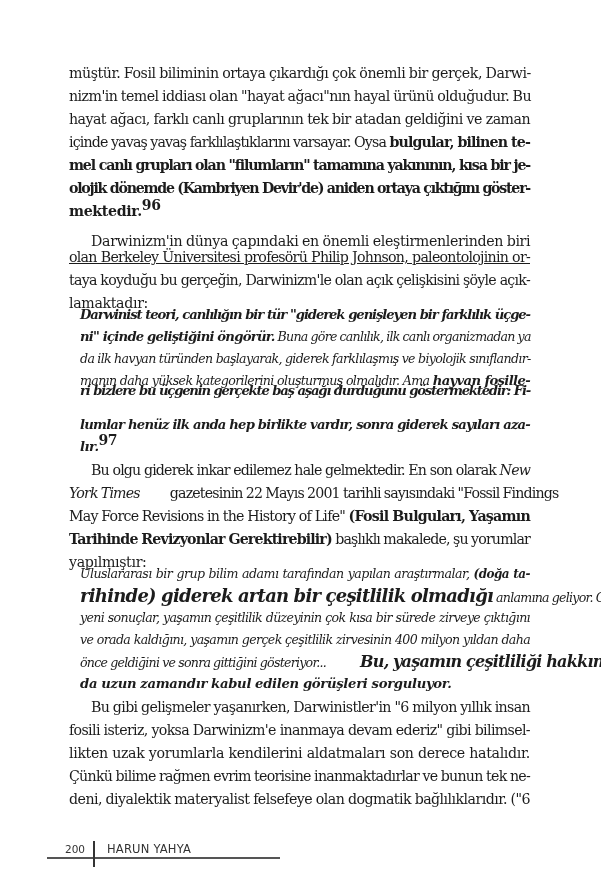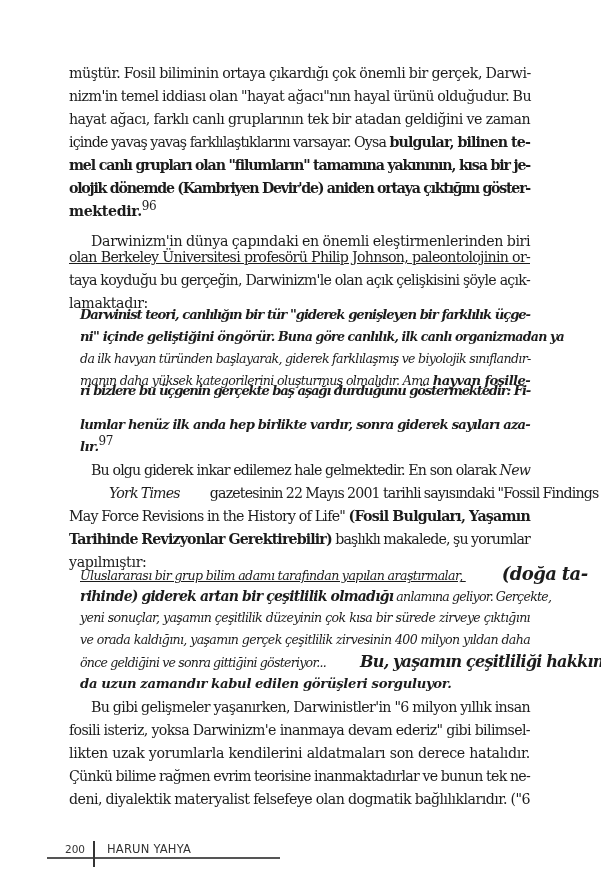--- a/index.html
+++ b/index.html
@@ -11,21 +11,21 @@
     text-align: justify; text-align-last: justify;
     overflow: visible;
   }
   .body-ln { left: 69px; width: 461px; font-size: 14.2px; letter-spacing: -0.35px; word-spacing: -0.5px; height: 23px; line-height: 23px; }
   .body-ln.indent { left: 91px; width: 439px; }
   .body-ln.last { text-align-last: left; }
   .q-ln { left: 80px; width: 450px; font-size: 12.6px; font-style: italic; letter-spacing: -0.45px; word-spacing: -0.3px; height: 22px; line-height: 22px; }
   .q-ln.last { text-align-last: left; }
   .b { font-weight: bold; }
   .i { font-style: italic; }
-  sup { font-size: 12px; line-height: 0; vertical-align: 6px; font-weight: normal; }
+  sup { font-size: 14px; line-height: 0; vertical-align: 6px; font-weight: bold; }
   .footer-line { position: absolute; left: 47px; top: 857px; width: 233px; height: 2px; background: #555; }
   .footer-vbar { position: absolute; left: 93px; top: 841px; width: 2px; height: 26px; background: #333; }
   .footer-num { position: absolute; left: 65px; top: 843px; font-family: "DejaVu Sans", sans-serif; font-size: 10.5px; color: #333; }
   .footer-brand { position: absolute; left: 107px; top: 842px; font-family: "DejaVu Sans", sans-serif; font-size: 11.5px; color: #333; letter-spacing: 0.2px; }
 </style>
 </head>
 <body>
 
 <div class="page">
 
@@ -41,39 +41,39 @@
 
   <div>
     <div class="ln body-ln indent" style="top:230px"><span>Darwinizm'in dünya çapındaki en önemli eleştirmenlerinden biri</span></div>
     <div class="ln body-ln" style="top: 246px; letter-spacing: -0.75px;"><span style="letter-spacing: -0.75px; text-decoration: underline;">olan Berkeley Üniversitesi profesörü Philip Johnson, paleontolojinin or-</span></div>
     <div class="ln body-ln" style="top: 269px; letter-spacing: -0.75px;"><span style="letter-spacing: -0.75px;">taya koyduğu bu gerçeğin, Darwinizm'le olan açık çelişkisini şöyle açık-</span></div>
     <div class="ln body-ln last" style="top:292px"><span>lamaktadır:</span></div>
   </div>
 
   <div>
     <div class="ln q-ln b" style="top: 304px; font-size: 13.2px; letter-spacing: -1.1px;"><span style="letter-spacing: -1.1px;">Darwinist teori, canlılığın bir tür "giderek genişleyen bir farklılık üçge-</span></div>
-    <div class="ln q-ln" style="top: 326px; letter-spacing: -0.75px;"><span class="b" style="font-size: 13.2px; letter-spacing: -0.75px;">ni" içinde geliştiğini öngörür.</span><span style="letter-spacing: -0.75px; font-weight: bold;"> Buna göre canlılık, ilk canlı organizmadan ya</span></div>
+    <div class="ln q-ln" style="top: 326px; letter-spacing: -0.75px;"><span class="b" style="font-size: 13.2px; letter-spacing: -0.75px;">ni" içinde geliştiğini öngörür.</span><span style="letter-spacing: -0.75px;"> Buna göre canlılık, ilk canlı organizmadan ya</span></div>
     <div class="ln q-ln" style="top: 348px; letter-spacing: -0.65px;"><span style="letter-spacing: -0.65px;">da ilk havyan türünden başlayarak, giderek farklılaşmış ve biyolojik sınıflandır-</span></div>
     <div class="ln q-ln" style="top: 370px; letter-spacing: -0.65px;"><span style="letter-spacing: -0.65px;">manın daha yüksek kategorilerini oluşturmuş olmalıdır. Ama </span><span class="b" style="font-size: 13.2px; letter-spacing: -0.65px;">hayvan fosille-</span></div>
     <div class="ln q-ln b" style="top: 380px; font-size: 13.2px; letter-spacing: -1.2px;"><span style="letter-spacing: -1.2px;">ri bizlere bu üçgenin gerçekte baş aşağı durduğunu göstermektedir: Fi-</span></div>
     <div class="ln q-ln b" style="top: 414px; font-size: 13.2px; letter-spacing: -0.8px;"><span style="letter-spacing: -0.8px;">lumlar henüz ilk anda hep birlikte vardır, sonra giderek sayıları aza-</span></div>
     <div class="ln q-ln b last" style="top:436px; font-size:13.2px;"><span>lır.</span><sup style="font-style:normal">97</sup></div>
   </div>
 
   <div>
     <div class="ln body-ln indent" style="top: 459px; letter-spacing: -0.85px;"><span style="letter-spacing: -0.85px;">Bu olgu giderek inkar edilemez hale gelmektedir. En son olarak </span><span class="i" style="letter-spacing: -0.85px;">New</span></div>
-    <div class="ln body-ln" style="top: 482px; letter-spacing: -0.85px;"><span class="i" style="letter-spacing: -0.85px; margin-left: 40px;">York Times</span><span style="letter-spacing: -0.85px; margin-left: 27px;"> gazetesinin 22 Mayıs 2001 tarihli sayısındaki "Fossil Findings</span></div>
+    <div class="ln body-ln" style="top: 482px; letter-spacing: -0.85px;"><span class="i" style="letter-spacing: -0.85px;">York Times</span><span style="letter-spacing: -0.85px; margin-left: 27px;"> gazetesinin 22 Mayıs 2001 tarihli sayısındaki "Fossil Findings</span></div>
     <div class="ln body-ln" style="top: 505px; letter-spacing: -0.75px;"><span style="letter-spacing: -0.75px;">May Force Revisions in the History of Life" </span><span class="b" style="letter-spacing: -0.75px;">(Fosil Bulguları, Yaşamın</span></div>
     <div class="ln body-ln" style="top: 528px; letter-spacing: -0.85px;"><span class="b" style="letter-spacing: -0.85px;">Tarihinde Revizyonlar Gerektirebilir)</span><span style="letter-spacing: -0.85px;"> başlıklı makalede, şu yorumlar</span></div>
     <div class="ln body-ln last" style="top:551px"><span>yapılmıştır:</span></div>
   </div>
 
   <div>
-    <div class="ln q-ln" style="top: 563px; letter-spacing: -0.55px;"><span style="letter-spacing: -0.55px; text-decoration: underline;">Uluslararası bir grup bilim adamı tarafından yapılan araştırmalar, </span><span class="b" style="font-size: 18px; letter-spacing: -0.55px; margin-left: 36px;">(doğa ta-</span></div>
-    <div class="ln q-ln" style="top: 585px; letter-spacing: -0.75px;"><span class="b" style="font-size: 14px; letter-spacing: -0.75px;">rihinde) giderek artan bir çeşitlilik olmadığı</span><span style="letter-spacing: -0.75px;"> anlamına geliyor. Gerçekte,</span></div>
+    <div class="ln q-ln" style="top: 563px; letter-spacing: -0.55px;"><span style="letter-spacing: -0.55px;">Uluslararası bir grup bilim adamı tarafından yapılan araştırmalar, </span><span class="b" style="font-size: 12px; letter-spacing: -0.55px;">(doğa ta-</span></div>
+    <div class="ln q-ln" style="top: 585px; letter-spacing: -0.75px;"><span class="b" style="font-size: 18px; letter-spacing: -0.75px;">rihinde) giderek artan bir çeşitlilik olmadığı</span><span style="letter-spacing: -0.75px;"> anlamına geliyor. Gerçekte,</span></div>
     <div class="ln q-ln" style="top: 607px; letter-spacing: -0.65px;"><span style="letter-spacing: -0.65px;">yeni sonuçlar, yaşamın çeşitlilik düzeyinin çok kısa bir sürede zirveye çıktığını</span></div>
     <div class="ln q-ln" style="top: 629px; letter-spacing: -0.65px;"><span style="letter-spacing: -0.65px;">ve orada kaldığını, yaşamın gerçek çeşitlilik zirvesinin 400 milyon yıldan daha</span></div>
     <div class="ln q-ln" style="top: 651px; letter-spacing: -0.75px;"><span style="letter-spacing: -0.75px;">önce geldiğini ve sonra gittiğini gösteriyor... </span><span class="b" style="font-size: 16px; letter-spacing: -0.75px; margin-left: 31px;">Bu, yaşamın çeşitliliği hakkın-</span></div>
     <div class="ln q-ln b last" style="top:673px; font-size:13.2px; letter-spacing:-0.3px;"><span>da uzun zamandır kabul edilen görüşleri sorguluyor.</span></div>
   </div>
 
   <div>
     <div class="ln body-ln indent" style="top: 696px; letter-spacing: -0.65px;"><span style="letter-spacing: -0.65px;">Bu gibi gelişmeler yaşanırken, Darwinistler'in "6 milyon yıllık insan</span></div>
     <div class="ln body-ln" style="top: 719px; letter-spacing: -0.65px;"><span style="letter-spacing: -0.65px;">fosili isteriz, yoksa Darwinizm'e inanmaya devam ederiz" gibi bilimsel-</span></div>
     <div class="ln body-ln" style="top:742px"><span>likten uzak yorumlarla kendilerini aldatmaları son derece hatalıdır.</span></div>

